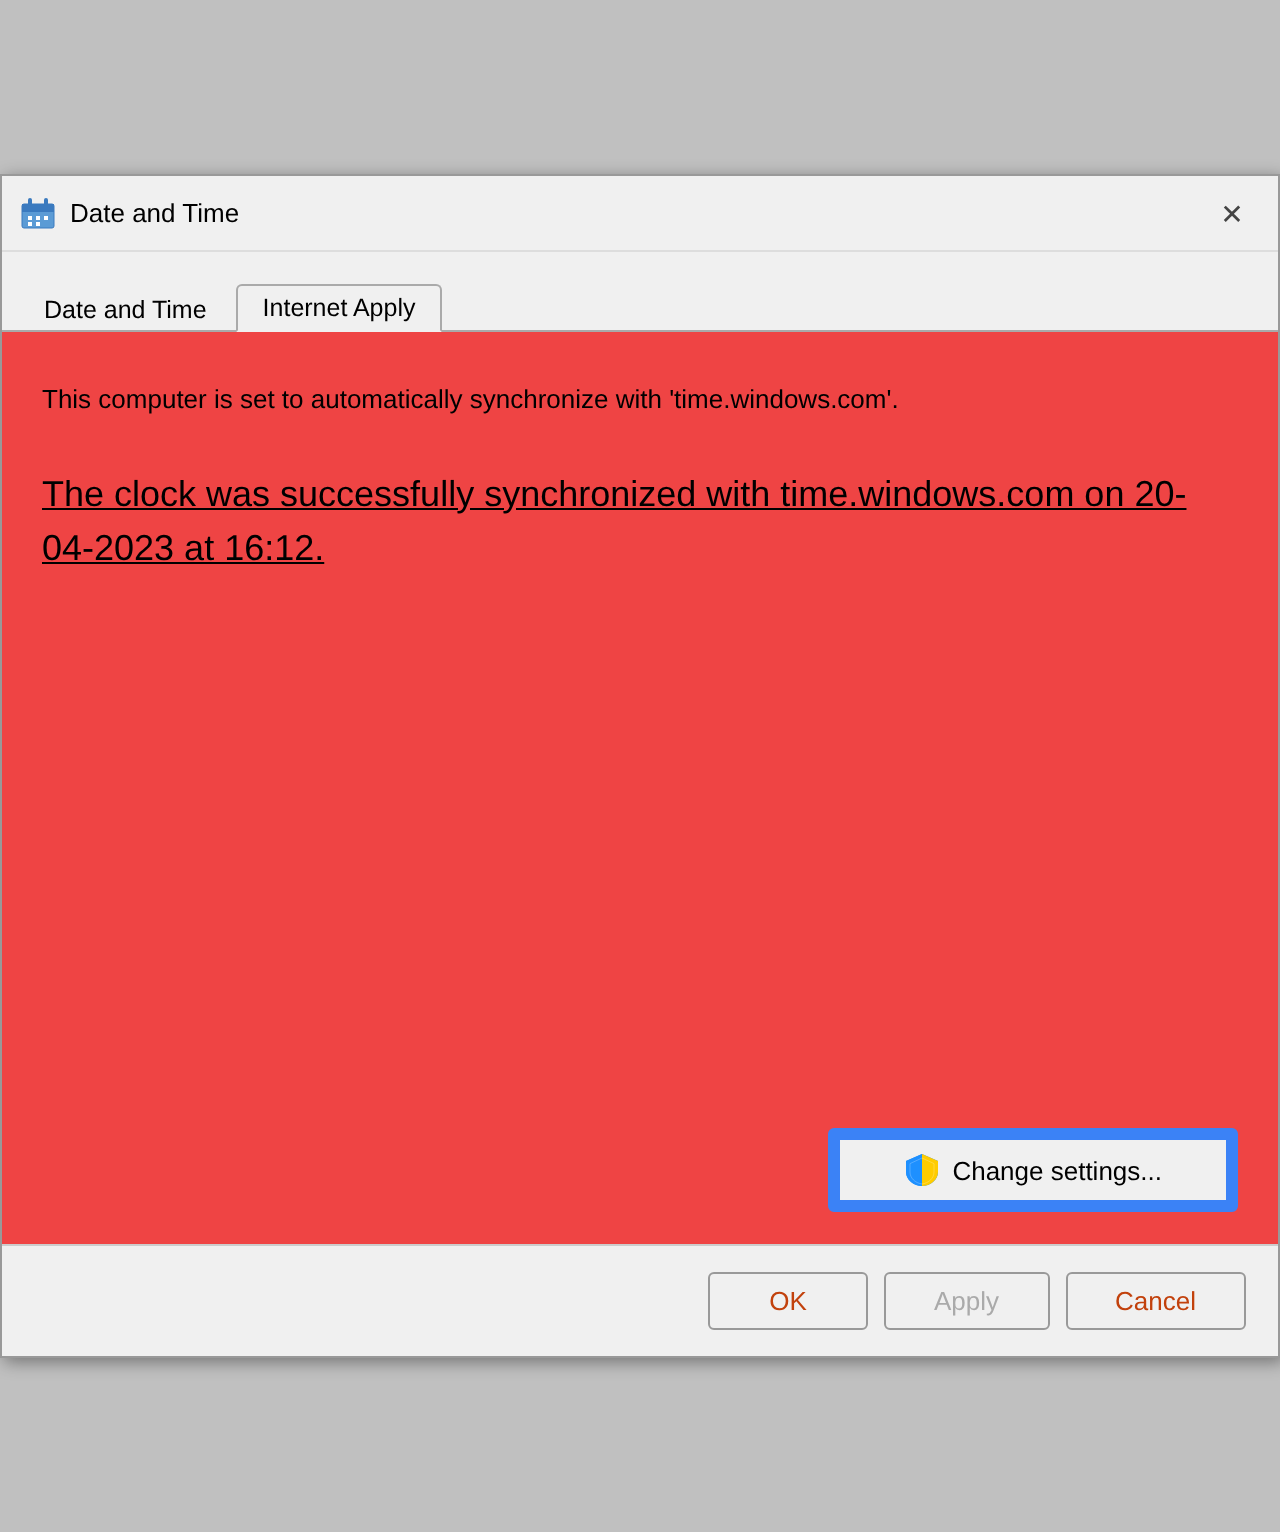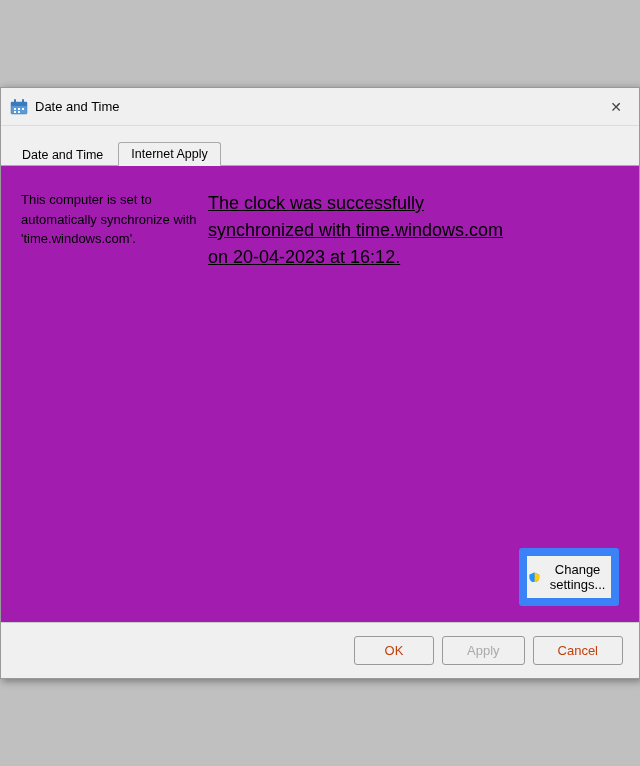--- a/index.html
+++ b/index.html
@@ -98,23 +98,23 @@
     .tab.active {
       background: #f0f0f0;
       border-color: #aaa;
       border-bottom: 1px solid #f0f0f0;
       font-weight: 500;
     }
 
     .content-area {
       flex: 1;
       padding: 24px 20px 16px 20px;
-      background: #a21caf;
-      display: flex;
-      flex-direction: row;
+      background: #ef4444;
+      display: flex;
+      flex-direction: column;
     }
 
     .info-text {
       font-size: 13px;
       color: #000;
       line-height: 1.5;
       margin-bottom: 24px;
     }
 
     .sync-text {
@@ -134,22 +134,22 @@
     .change-settings-area {
       display: flex;
       justify-content: flex-end;
       margin-top: auto;
       padding-top: 16px;
     }
 
     .change-settings-btn {
       display: flex;
       align-items: center;
-      padding: 6px 2px;
-      border: 8px solid #3b82f6;
+      padding: 6px 32px;
+      border: 6px solid #3b82f6;
       background: #f0f0f0;
       cursor: pointer;
       font-size: 13px;
       border-radius: 3px;
       color: #000;
       gap: 6px;
     }
 
     .shield-icon {
       width: 18px;

